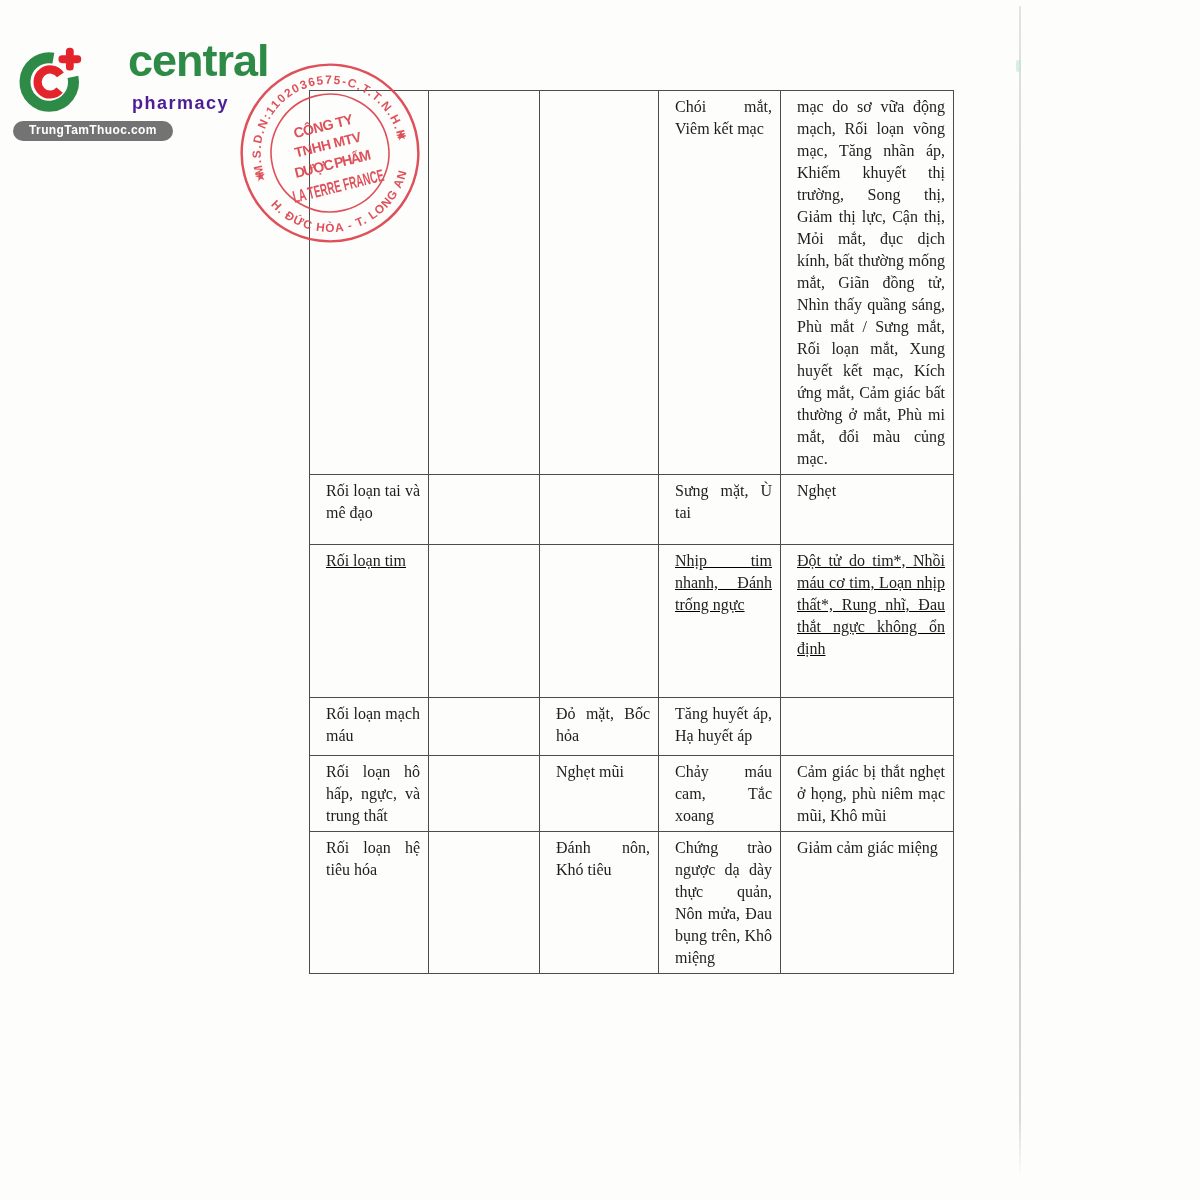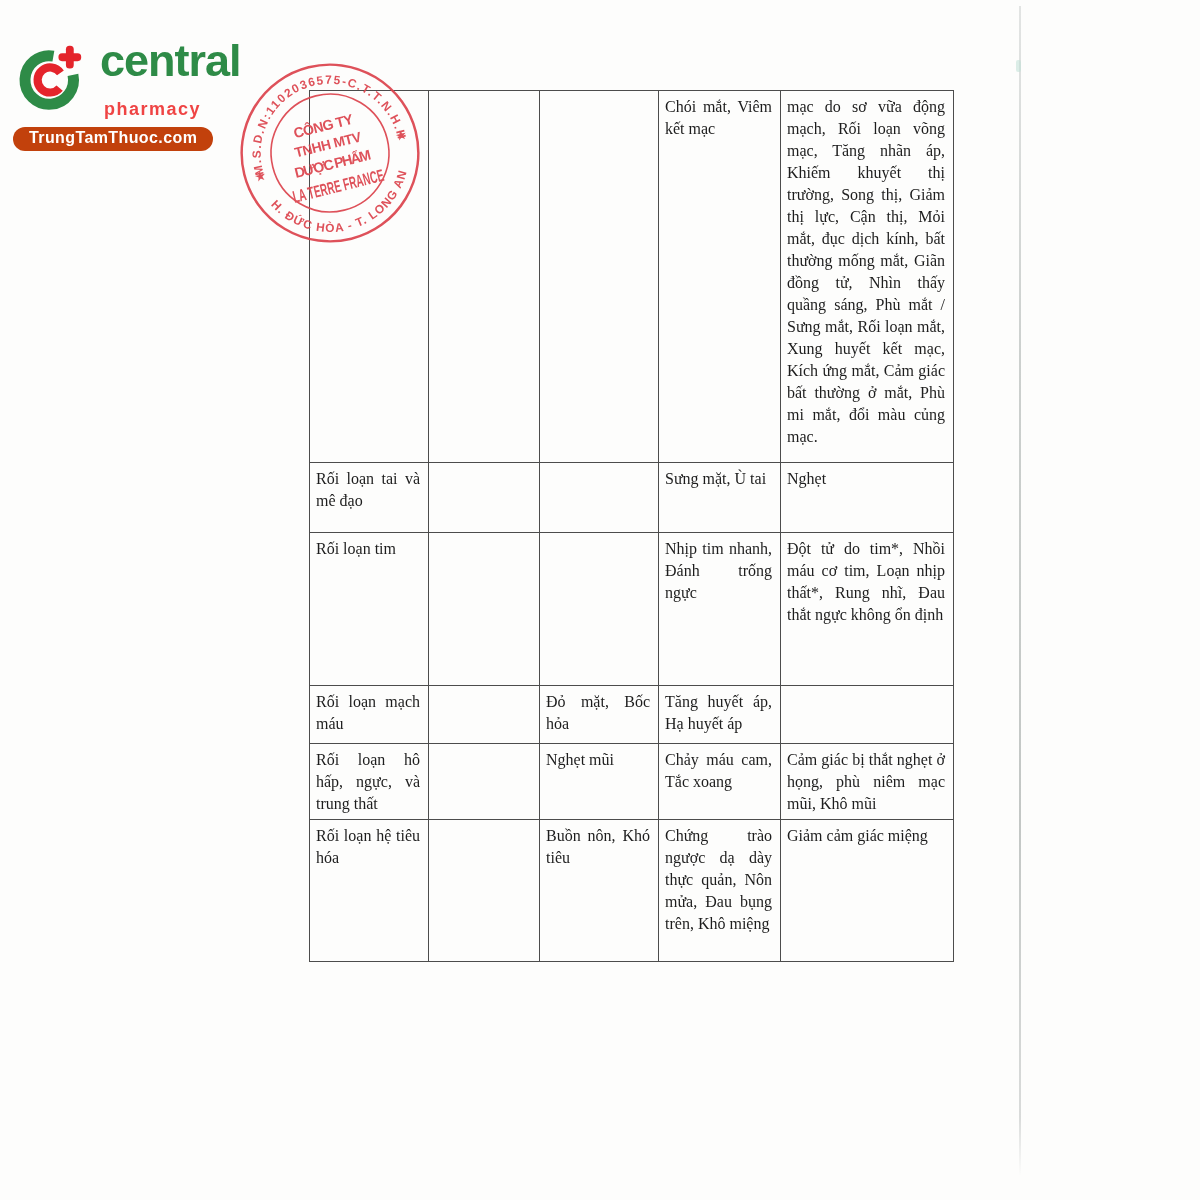--- a/index.html
+++ b/index.html
@@ -4,47 +4,47 @@
 <style>
   html,body{margin:0;padding:0;}
   body{
     width:1200px;height:1200px;position:relative;overflow:hidden;
     background:#fdfdfc;
     font-family:"Liberation Serif", serif;
   }
 
   
   .logo{position:absolute;left:12px;top:33px;}
-  .logo-row{display:flex;align-items:center;}
+  .logo-row{display:flex;align-items:flex-end;gap:28px;}
   .logo-icon{width:82px;height:72px;display:block;}
   .logo-textcol{margin-left:6px;margin-top:7px;font-family:"Liberation Sans",sans-serif;}
   .logo-name{font-size:45px;font-weight:bold;color:#2e8b47;line-height:0.95;letter-spacing:-1px;}
-  .logo-sub{font-size:18px;font-weight:bold;color:#ef4444;letter-spacing:1.5px;padding-left:4px;margin-top:16px;}
+  .logo-sub{font-size:18px;font-weight:bold;color:#4c1d95;letter-spacing:1.5px;padding-left:4px;margin-top:10px;}
   .logo-badge{
     display:inline-block;margin-top:7px;margin-left:1px;
-    background:#c2410c;color:#ffffff;
-    font-family:"Liberation Sans",sans-serif;font-weight:bold;font-size:16px;
+    background:#737373;color:#ffffff;
+    font-family:"Liberation Sans",sans-serif;font-weight:bold;font-size:12px;
     padding:2px 16px 4px 16px;border-radius:13px;letter-spacing:0.4px;
   }
 
   
   .adr-table{
     position:absolute;left:309px;top:90px;
     border-collapse:collapse;table-layout:fixed;
     width:645px;
   }
   .adr-table td{
     border:1px solid #4c4c4c;
     vertical-align:top;
-    padding:5px 8px 4px 6px;
+    padding:5px 8px 4px 16px;
     font-size:16px;line-height:22px;color:#1d1d1d;
     text-align:justify;
   }
   .c0{width:119px;} .c1{width:111px;} .c2{width:119px;} .c3{width:122px;} .c4{width:173px;}
-  .r0{height:372px;} .r1{height:70px;} .r2{height:153px;} .r3{height:58px;}
+  .r0{height:372px;} .r1{height:70px;} .r2{height:153px;text-decoration:underline;} .r3{height:58px;}
   .r4{height:68px;} .r5{height:142px;} .r6{height:80px;} .r7{height:76px;}
 
   
   .stamp{
     position:absolute;left:235px;top:58px;width:190px;height:190px;
     transform:rotate(-14deg);
     opacity:0.93;
     pointer-events:none;
   }
   .stamp text{fill:#dc454e;font-family:"Liberation Sans",sans-serif;font-weight:bold;}
@@ -126,21 +126,21 @@
       <tr class="r4">
         <td>Rối loạn hô hấp, ngực, và trung thất</td>
         <td></td>
         <td>Nghẹt mũi</td>
         <td>Chảy máu cam, Tắc xoang</td>
         <td>Cảm giác bị thắt nghẹt ở họng, phù niêm mạc mũi, Khô mũi</td>
       </tr>
       <tr class="r5">
         <td>Rối loạn hệ tiêu hóa</td>
         <td></td>
-        <td>Buồn nôn, Khó tiêu</td>
+        <td>Đánh nôn, Khó tiêu</td>
         <td>Chứng trào ngược dạ dày thực quản, Nôn mửa, Đau bụng trên, Khô miệng</td>
         <td>Giảm cảm giác miệng</td>
       </tr>
     </tbody>
   </table>
 
   <svg class="stamp" viewBox="0 0 200 200">
     <defs>
       <path id="arcTop" d="M 33.8 130.9 A 73 73 0 1 1 166.2 130.9"></path>
       <path id="arcBot" d="M 20.6 124.3 A 83 83 0 0 0 179.4 124.3"></path>

